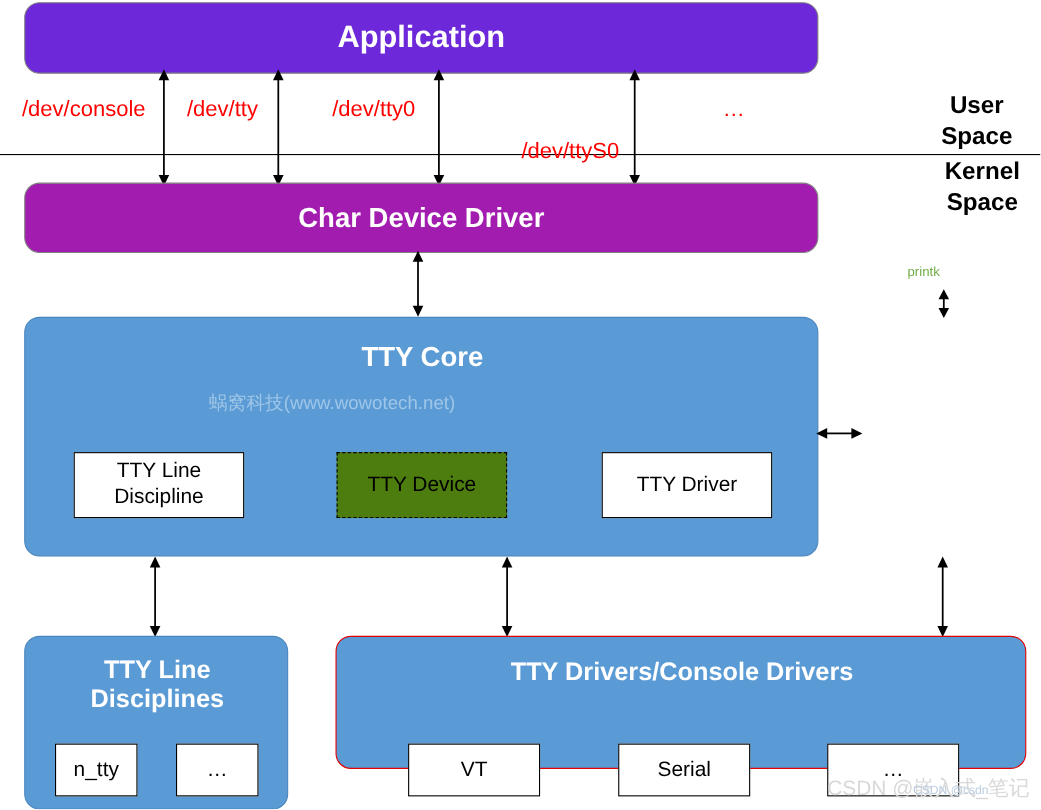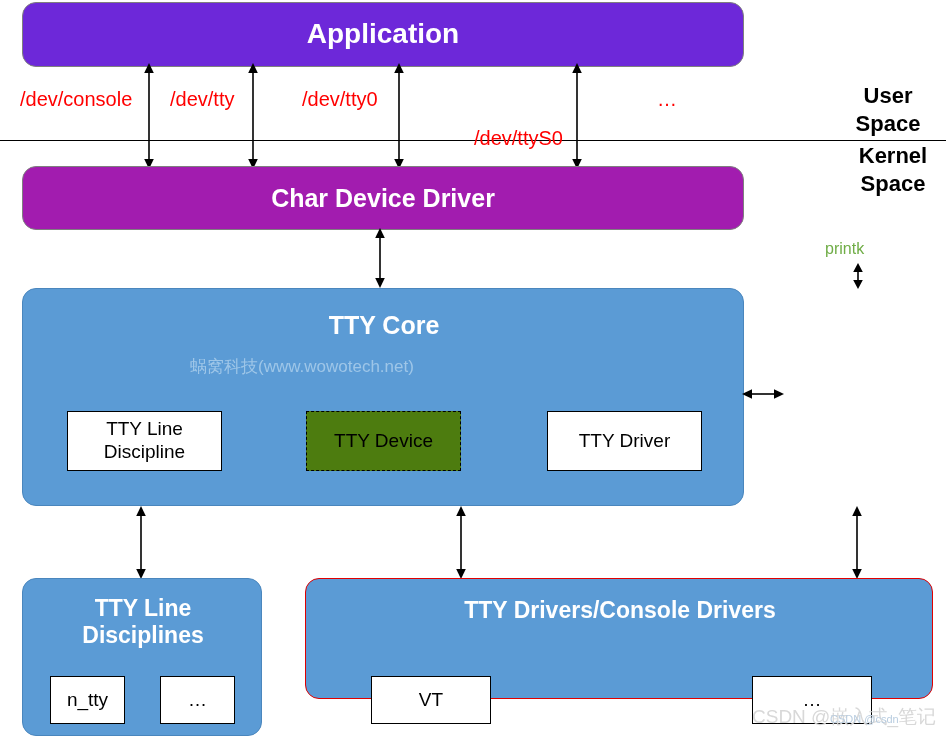--- a/index.html
+++ b/index.html
@@ -79,21 +79,21 @@
   }
   .spacelabel {
     color: #000000;
     font-size: 22px;
     font-weight: bold;
     text-align: center;
     line-height: 1.25;
   }
   .printk {
     color: #70AD47;
-    font-size: 16px;
+    font-size: 12px;
     font-weight: normal;
   }
   .watermark-core {
     color: #9ec6e8;
     font-size: 17px;
     font-weight: normal;
     white-space: nowrap;
   }
   .watermark-csdn {
     color: #d8d8d8;
@@ -248,20 +248,23 @@
   </div>
 
   <div class="box rounded blue-red" style="left:305px; top:578px; width:628px; height:121px; display:block;">
 
     <div class="boxtitle" style="left:0px; top:18px; width:628px; font-size:23px;">TTY Drivers/Console Drivers</div>
 
     <div class="subbox" style="left:65px; top:97px; width:120px; height:48px;">
       <span>VT</span>
     </div>
 
+    <div class="subbox" style="left:256px; top:97px; width:120px; height:48px;">
+      <span>Serial</span>
+    </div>
 
     <div class="subbox" style="left:446px; top:97px; width:120px; height:48px;">
       <span>…</span>
     </div>
   </div>
 
   <div class="label watermark-csdn" style="left:752px; top:704px;">CSDN @嵌入式_笔记</div>
   <div class="label watermark-csdn2" style="left:830px; top:713px;">CSDN @csdn</div>
 
 </div>

